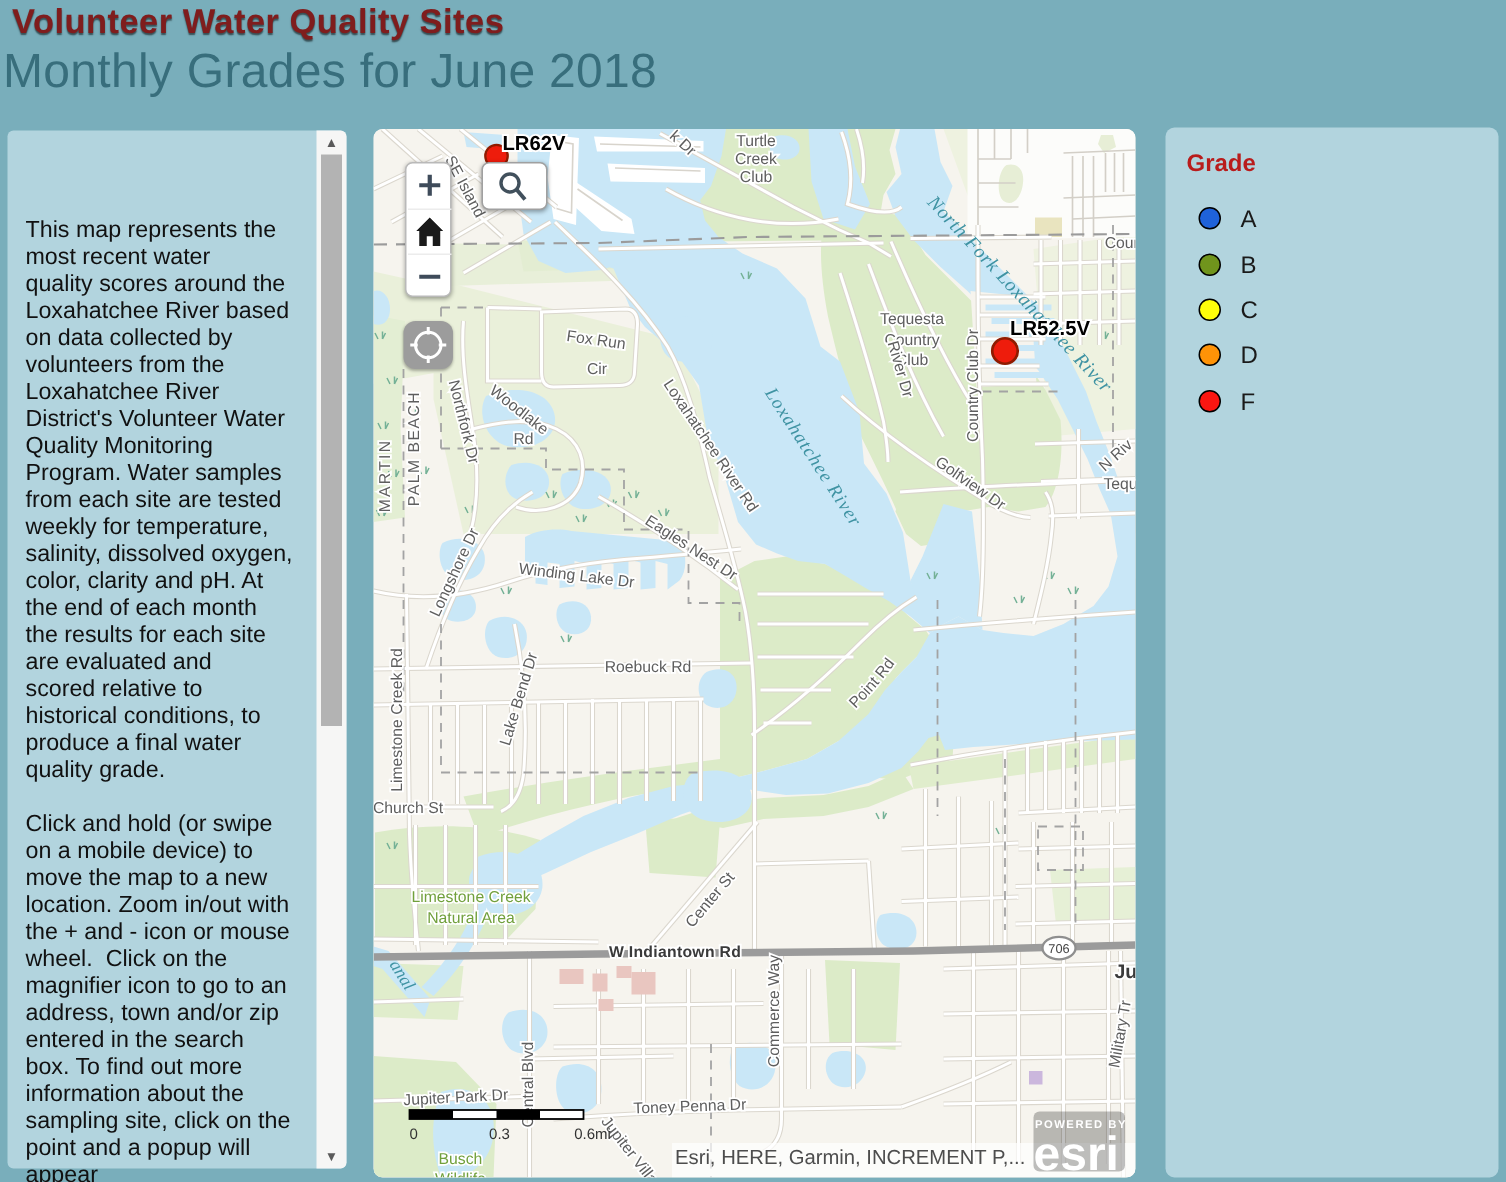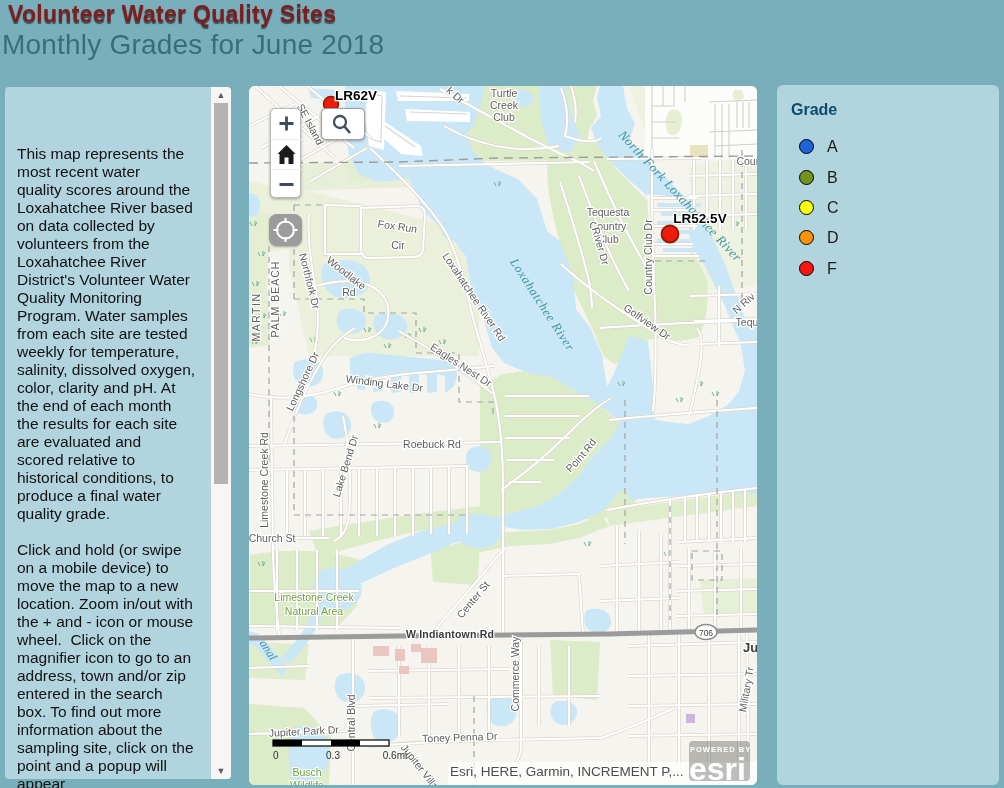--- a/index.html
+++ b/index.html
@@ -1,27 +1,27 @@
 <!DOCTYPE html>
 <html><head>
 <meta charset="utf-8">
 <style>
 html,body{margin:0;padding:0;}
 body{width:1004px;height:788px;background:#79aebb;font-family:"Liberation Sans",sans-serif;overflow:hidden;position:relative;}
 .abs{position:absolute;}
 #title{left:8px;top:1px;font-size:23px;font-weight:bold;color:#7f1d1d;letter-spacing:0.3px;text-shadow:0 1.5px 1px rgba(0,0,0,0.55);}
-#subtitle{left:2px;top:29px;font-size:28px;color:#386e7c;letter-spacing:0.2px;}
+#subtitle{left:2px;top:29px;font-size:32px;color:#386e7c;letter-spacing:0.2px;}
 #leftpanel{left:5px;top:87px;width:226px;height:692px;background:#b2d4de;border-radius:4px;}
 #lefttext{position:absolute;left:12px;top:58px;width:195px;font-size:15.5px;line-height:18px;color:#111;}
 #sbar{position:absolute;right:0;top:0;width:20px;height:692px;background:#f6f6f5;border-radius:0 4px 4px 0;}
 #sbthumb{position:absolute;left:3px;top:16px;width:14px;height:381px;background:#b3b3b3;}
 .arr{position:absolute;left:0;width:20px;height:16px;color:#5a5a5a;font-size:9px;text-align:center;line-height:16px;}
 #map{left:249px;top:86px;width:508px;height:699px;border-radius:6px;overflow:hidden;background:#f5f3ee;}
 #legend{left:777px;top:85px;width:222px;height:700px;background:#b2d4de;border-radius:6px;}
-#legend h3{margin:16px 0 0 14px;font-size:16px;color:#0c4a6e;}
+#legend h3{margin:16px 0 0 14px;font-size:16px;color:#b91c1c;}
 .lrow{position:absolute;left:22px;height:18px;font-size:16px;color:#1a1a1a;}
 .dot{display:inline-block;width:13px;height:13px;border-radius:50%;border:1.5px solid #000;vertical-align:-2px;margin-right:13px;}
 .ctl{position:absolute;background:#fff;border-radius:5px;box-shadow:0 1px 3px rgba(0,0,0,0.35);}
 #zoomctl{left:21px;top:22px;width:31px;height:90px;border:1px solid #b9b9b9;box-sizing:border-box;}
 #srch{left:72px;top:22px;width:44px;height:32px;border:1px solid #a0a0a0;box-sizing:border-box;}
 #locate{position:absolute;left:20px;top:128px;width:33px;height:32px;background:#9c9c9c;border-radius:8px;box-shadow:0 1px 2px rgba(0,0,0,0.3);}
 </style>
 </head>
 <body>
 

